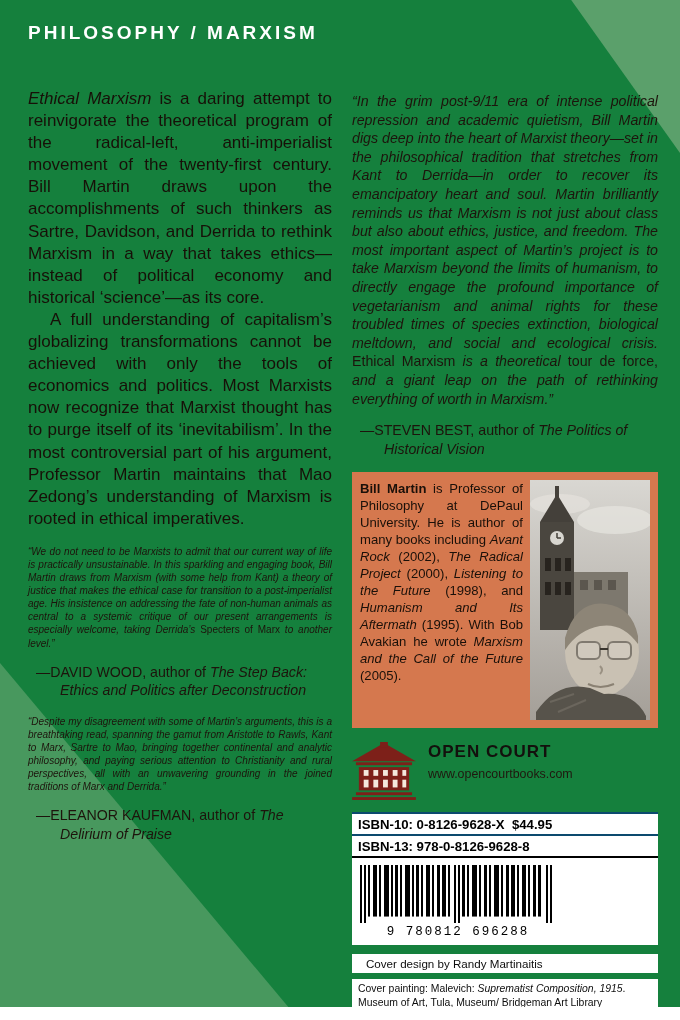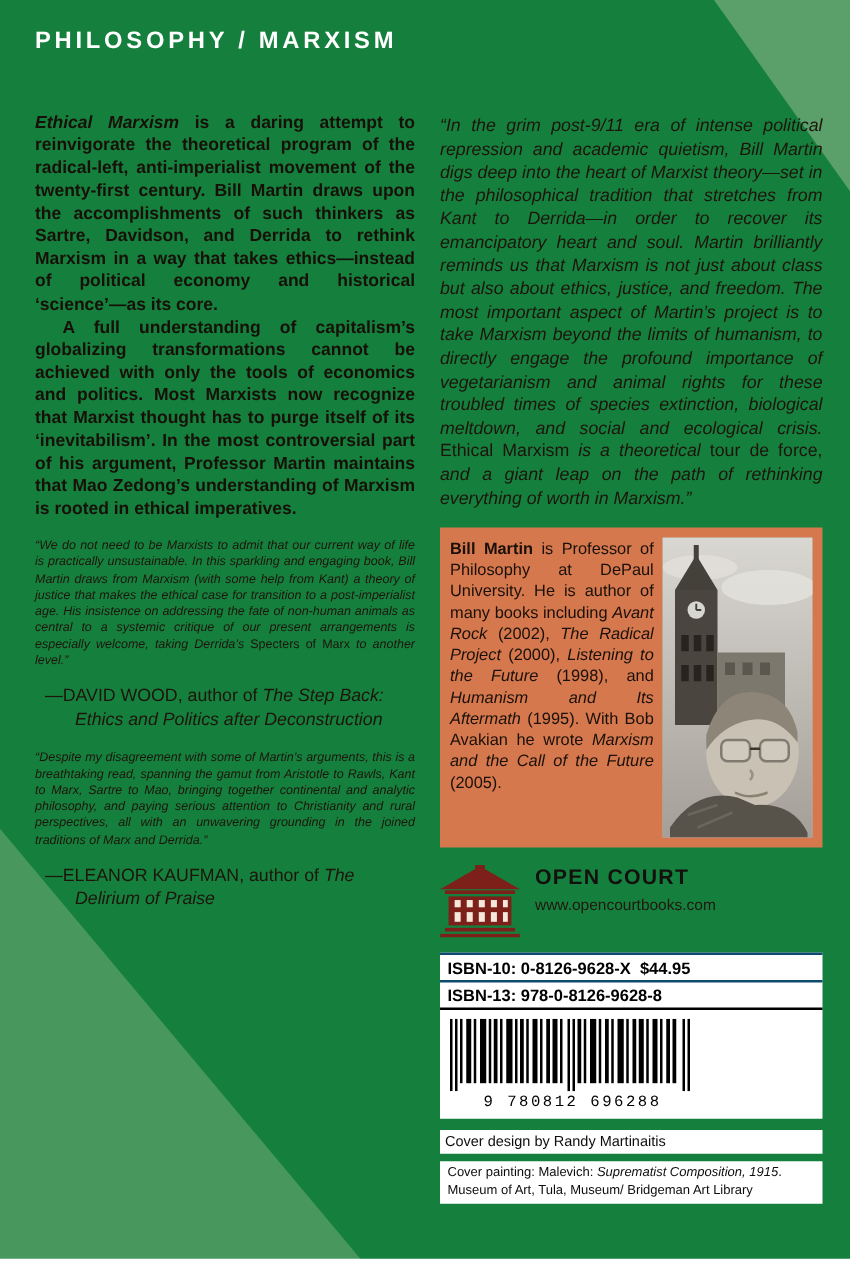--- a/index.html
+++ b/index.html
@@ -15,21 +15,21 @@
 
   .header {
     position:absolute; top:22px; left:28px;
     font-size:19px; font-weight:bold; letter-spacing:3px; color:#FFFFFF;
   }
 
   .col { position:absolute; top:88px; }
   .col-left  { left:28px;  width:304px; }
   .col-right { left:352px; width:306px; }
 
-  .blurb { font-weight:bold; font-size:14px; line-height:1.30; text-align:justify; color:#171008; }
+  .blurb { font-weight:normal; font-size:17px; line-height:1.30; text-align:justify; color:#171008; }
   .blurb.indent { text-indent:22px; }
   .quote { font-style:italic; font-size:10px; line-height:1.31; text-align:justify; margin-top:15px; color:#1d140c; }
   .col-right .quote { margin-top:4px; font-size:14.2px; }
   .roman { font-style:normal; }
   .attr {
     font-size:14.2px; line-height:1.30; margin-top:13px;
     margin-left:8px; padding-left:24px; text-indent:-24px; color:#1d140c;
   }
   .attr .i { font-style:italic; }
   .i { font-style:italic; }
@@ -53,21 +53,21 @@
   .isbn-row.last { border-bottom:2px solid #000; }
   .bars-row { display:flex; padding:7px 8px 6px; align-items:flex-start; }
   .main-code { width:196px; }
   .main-code svg { display:block; width:192px; height:58px; }
   .ean-num { font-size:12.5px; letter-spacing:2px; text-align:center; margin-top:2px; font-family:"Liberation Mono", monospace; }
   .addon-code { margin-left:14px; }
   .addon-num { font-size:11.5px; letter-spacing:3px; text-align:center; font-family:"Liberation Mono", monospace; }
   .addon-code svg { display:block; width:62px; height:38px; margin-top:2px; }
 
   .credit { background:#FFFFFF; color:#0d0d0d; }
-  .credit-design { margin-top:9px; font-size:11.6px; padding:3px 4px; }
+  .credit-design { margin-top:9px; font-size:11.6px; padding:3px 14px; }
   .credit-painting { margin-top:6px; font-size:10.4px; line-height:1.3; padding:3px 6px 4px; }
 
   .bottom-margin { position:absolute; left:0; bottom:0; width:100%; height:13px; background:#FFFFFF; }
 </style>
 </head>
 <body>
 
 <div class="page">
 
   <div class="band band-top"></div>
@@ -81,20 +81,21 @@
 
     <p class="quote"><span>“We do not need to be Marxists to admit that our current way of life is practically unsustainable. In this sparkling and engaging book, Bill Martin draws from Marxism (with some help from Kant) a theory of justice that makes the ethical case for transition to a post-imperialist age. His insistence on addressing the fate of non-human animals as central to a systemic critique of our present arrangements is especially welcome, taking Derrida’s </span><span class="roman">Specters of Marx</span><span> to another level.”</span></p>
     <p class="attr"><span>—DAVID WOOD, author of </span><span class="i">The Step Back: Ethics and Politics after Deconstruction</span></p>
 
     <p class="quote">“Despite my disagreement with some of Martin’s arguments, this is a breathtaking read, spanning the gamut from Aristotle to Rawls, Kant to Marx, Sartre to Mao, bringing together continental and analytic philosophy, and paying serious attention to Christianity and rural perspectives, all with an unwavering grounding in the joined traditions of Marx and Derrida.”</p>
     <p class="attr"><span>—ELEANOR KAUFMAN, author of </span><span class="i">The Delirium of Praise</span></p>
   </div>
 
   <div class="col col-right">
     <p class="quote"><span>“In the grim post-9/11 era of intense political repression and academic quietism, Bill Martin digs deep into the heart of Marxist theory—set in the philosophical tradition that stretches from Kant to Derrida—in order to recover its emancipatory heart and soul. Martin brilliantly reminds us that Marxism is not just about class but also about ethics, justice, and freedom. The most important aspect of Martin’s project is to take Marxism beyond the limits of humanism, to directly engage the profound importance of vegetarianism and animal rights for these troubled times of species extinction, biological meltdown, and social and ecological crisis. </span><span class="roman">Ethical Marxism</span><span> is a theoretical </span><span class="roman">tour de force,</span><span> and a giant leap on the path of rethinking everything of worth in Marxism.”</span></p>
+    <p class="attr"><span>—STEVEN BEST, author of </span><span class="i">The Politics of Historical Vision</span></p>
 
     <div class="bio-box">
       <p class="bio-text"><span class="b">Bill Martin</span><span> is Professor of Philosophy at DePaul University. He is author of many books including </span><span class="i">Avant Rock</span><span> (2002), </span><span class="i">The Radical Project</span><span> (2000), </span><span class="i">Listening to the Future</span><span> (1998), and </span><span class="i">Humanism and Its Aftermath</span><span> (1995). With Bob Avakian he wrote </span><span class="i">Marxism and the Call of the Future</span><span> (2005).</span></p>
       <div class="photo">
         <svg viewBox="0 0 120 240" xmlns="http://www.w3.org/2000/svg">
           <defs>
             <linearGradient id="sky" x1="0" y1="0" x2="0" y2="1">
               <stop offset="0" stop-color="#d9d7d2"></stop>
               <stop offset="1" stop-color="#a49f98"></stop>
             </linearGradient>

